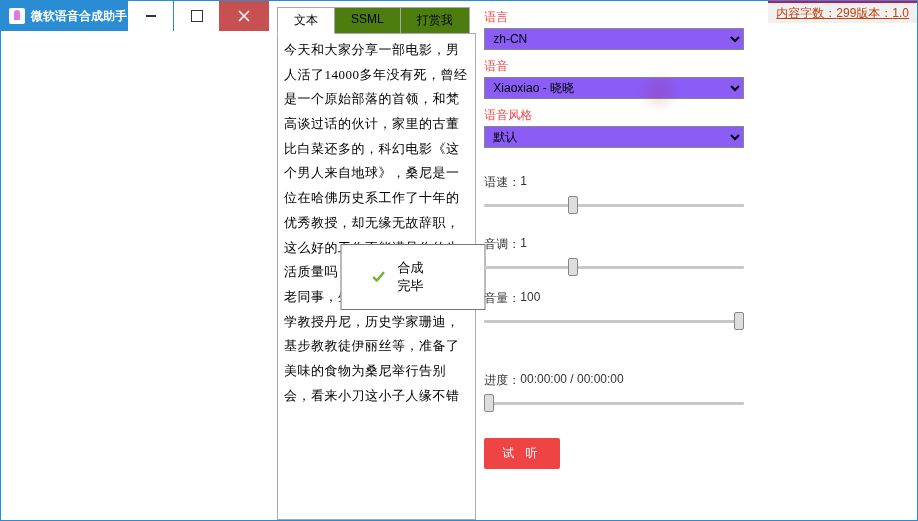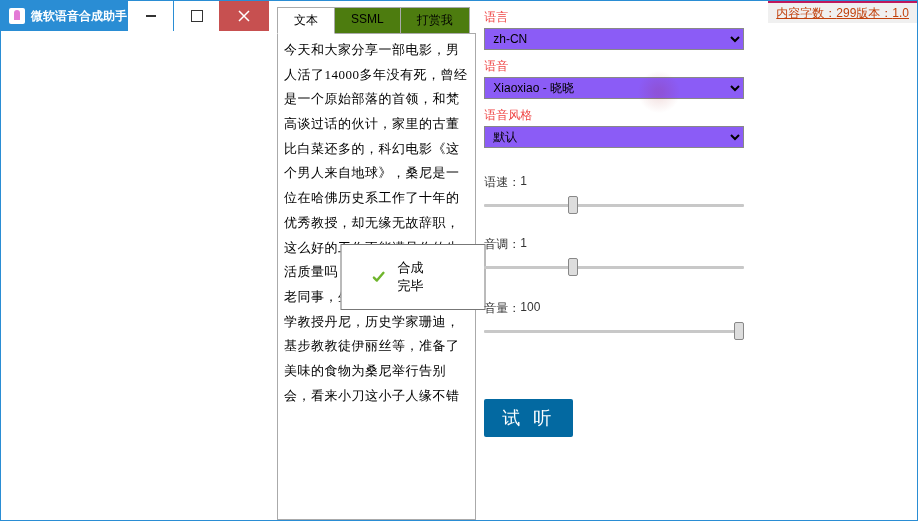--- a/index.html
+++ b/index.html
@@ -28,21 +28,21 @@
 .right { width: 260px; display: flex; flex-direction: column; gap: 8px; padding-top: 2px; }
 .field-label { font-size: 12px; color: #ef4444; margin-bottom: 2px; }
 .select { width: 100%; height: 22px; border: 1px solid #888; background: #8b5cf6; font-size: 12px; padding: 0 4px; }
 .slider-row { margin-top: 2px; }
 .slider-label { font-size: 12px; color: #333; display: flex; gap: 0; }
 .slider { width: 100%; margin-top: 4px; }
 input[type=range] { -webkit-appearance: none; height: 20px; background: transparent; }
 input[type=range]::-webkit-slider-runnable-track { height: 3px; background: #c8c8c8; border-radius: 1px; }
 input[type=range]::-webkit-slider-thumb { -webkit-appearance: none; width: 10px; height: 18px; background: #ddd; border: 1px solid #888; border-radius: 2px; margin-top: -8px; }
 .btns { display: flex; gap: 8px; margin-top: 14px; }
-.btn { background: #0369a1; color: #fff; border: none; padding: 7px 18px; font-size: 18px; cursor: pointer; border-radius: 2px; letter-spacing: 4px; margin-top: 33px; }
+.btn { background: #ef4444; color: #fff; border: none; padding: 7px 18px; font-size: 12px; cursor: pointer; border-radius: 2px; letter-spacing: 4px; }
 .statusbar { height: 22px; border-top: 2px solid #be185d; background: #f0f0f0; display: flex; align-items: center; padding: 0 8px; font-size: 12px; color: #c2410c; text-decoration: underline; }
 .statusbar .spacer { flex: 1; }
 .watermark { position: absolute; right: 20px; top: 50px; width: 120px; height: 100px; opacity: 0.13; pointer-events: none; }
 .watermark::before { content: ""; position: absolute; width: 50px; height: 50px; background: radial-gradient(circle, #a01818 10%, transparent 60%); left: 30px; top: 10px; }
 </style>
 </head>
 <body>
 
 <div class="window">
   <div class="titlebar">
@@ -110,28 +110,35 @@
       </div>
 
       <div class="slider-row" style="margin-top:10px;">
         <div class="slider-label">
             <span>音调：</span>
             <span>1</span>
           </div>
         <input type="range" class="slider" min="0" max="3" step="0.1" value="1" style="">
       </div>
 
-      <div class="slider-row" style="margin-top:12px;">
+      <div class="slider-row" style="margin-top:2px;">
         <div class="slider-label">
             <span>音量：</span>
             <span>100</span>
           </div>
         <input type="range" class="slider" min="0" max="100" value="100" style="">
       </div>
 
+      <div class="slider-row" style="margin-top:30px;">
+        <div class="slider-label">
+            <span>进度：</span>
+            <span>00:00:00 / 00:00:00</span>
+          </div>
+        <input type="range" class="slider" min="0" max="100" value="0" style="">
+      </div>
 
       <div class="btns">
         <button class="btn">试 听</button>
       </div>
     </div>
   </div>
 
   <div class="statusbar">
     <span>内容字数：</span>
     <span>299</span>

